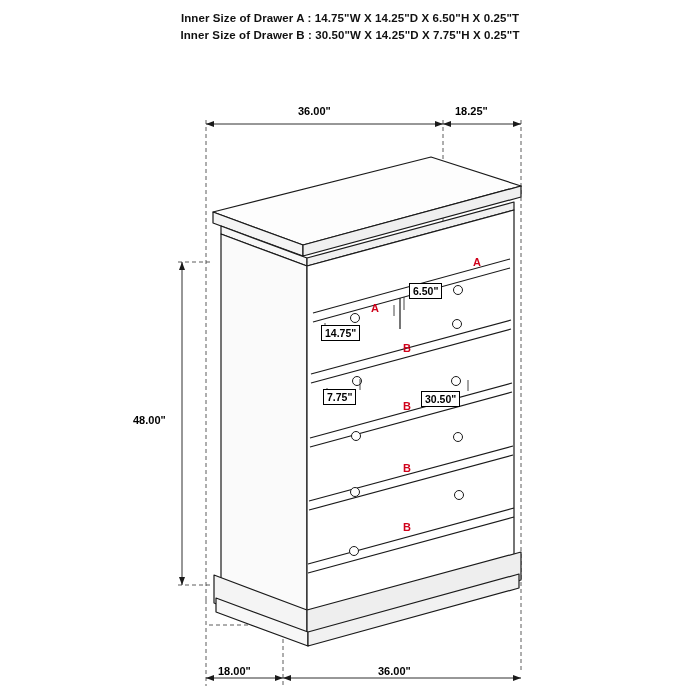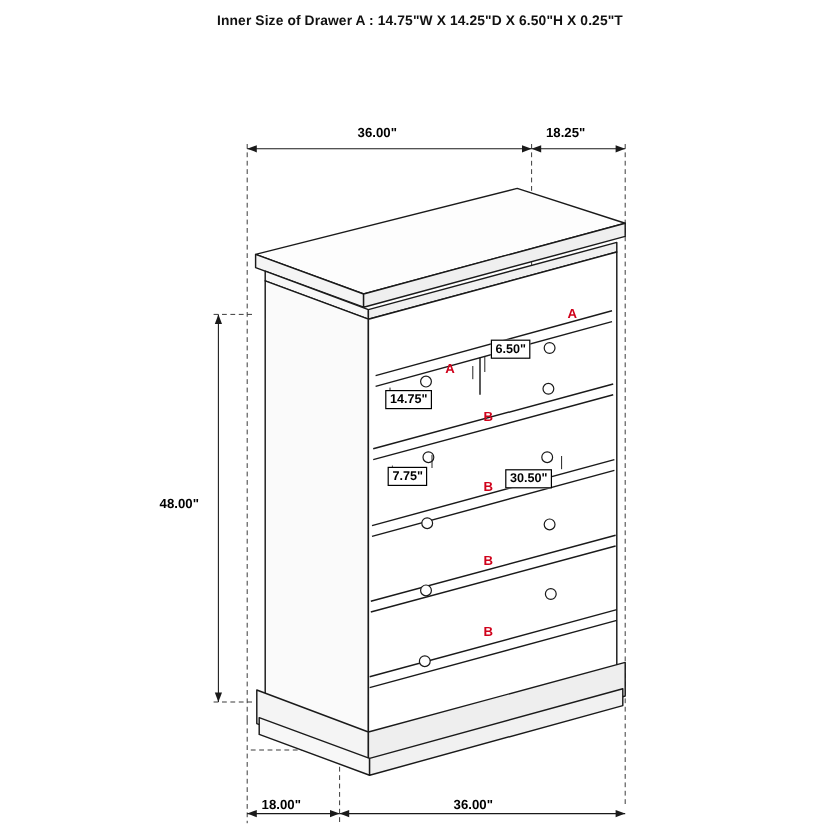--- a/index.html
+++ b/index.html
@@ -64,20 +64,21 @@
     line-height: 12px;
   }
 </style>
 </head>
 <body>
 
 <div id="page">
 
   <div class="header">
     <div class="header-line">Inner Size of Drawer A : 14.75"W X 14.25"D X 6.50"H X 0.25"T</div>
+    <div class="header-line">Inner Size of Drawer B : 30.50"W X 14.25"D X 7.75"H X 0.25"T</div>
   </div>
 
   <svg class="diagram" width="700" height="700" viewBox="0 0 700 700">
     <g stroke="#1a1a1a" fill="none" stroke-width="1.2" stroke-linejoin="round">
 
       <g stroke-width="0.8" stroke-dasharray="4,3" stroke="#333">
 
         <line x1="206" y1="120" x2="206" y2="600"></line>
 
         <line x1="443" y1="120" x2="443" y2="265"></line>

